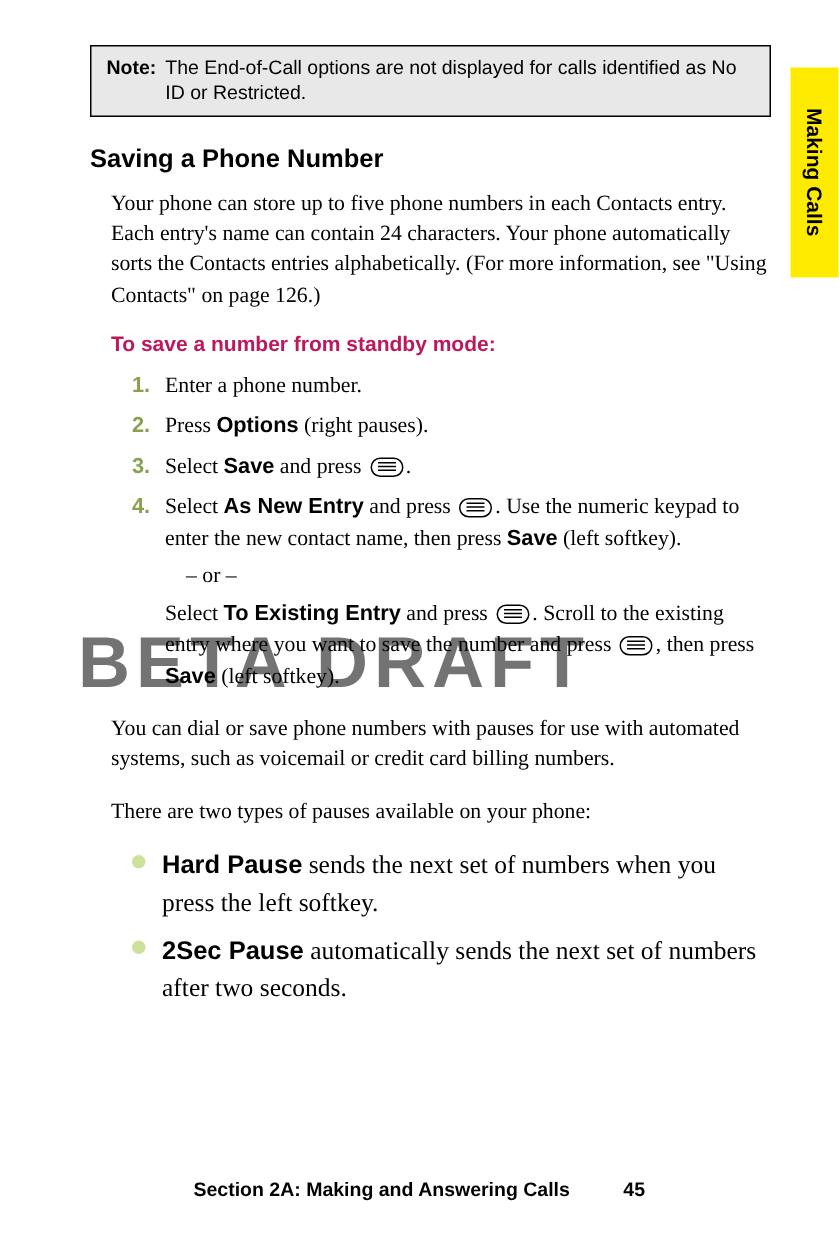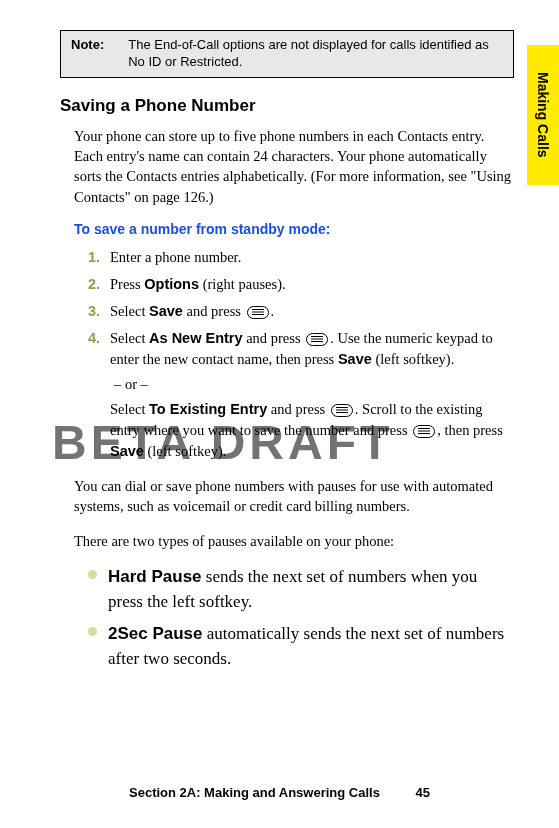--- a/index.html
+++ b/index.html
@@ -36,21 +36,21 @@
       align-items: center;
       justify-content: center;
     }
     .note-box {
       border: 1px solid #000;
       background: #e8e8e8;
       padding: 6px 10px;
       margin-bottom: 18px;
       font-size: 13px;
       display: flex;
-      gap: 24px;
+      gap: 6px;
     }
     .note-label {
       font-weight: bold;
       font-family: Arial, sans-serif;
       flex-shrink: 0;
     }
     .note-text {
       font-family: Arial, sans-serif;
       line-height: 1.3;
     }
@@ -62,21 +62,21 @@
     }
     .body-text {
       font-size: 14.5px;
       line-height: 1.4;
       margin-bottom: 14px;
       margin-left: 14px;
     }
     .subhead {
       font-family: Arial, sans-serif;
       font-weight: bold;
-      color: #1d4ed8;
+      color: #be185d;
       font-size: 14px;
       margin-bottom: 10px;
       margin-left: 14px;
     }
     ol {
       list-style: none;
       margin-left: 28px;
       margin-bottom: 14px;
       counter-reset: step;
     }
@@ -131,21 +131,21 @@
       top: 415px;
       letter-spacing: 4px;
       z-index: 0;
       pointer-events: none;
     }
     .content {
       position: relative;
       z-index: 1;
     }
     .or-sep {
-      margin: 4px 4px;
+      margin: 4px 14px;
     }
     ul.pause-list {
       list-style: none;
       margin-left: 28px;
     }
     ul.pause-list li {
       font-size: 17px;
       line-height: 1.45;
       margin-bottom: 8px;
       position: relative;

